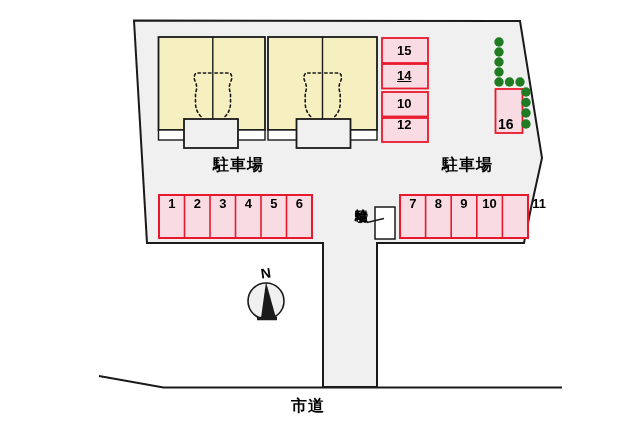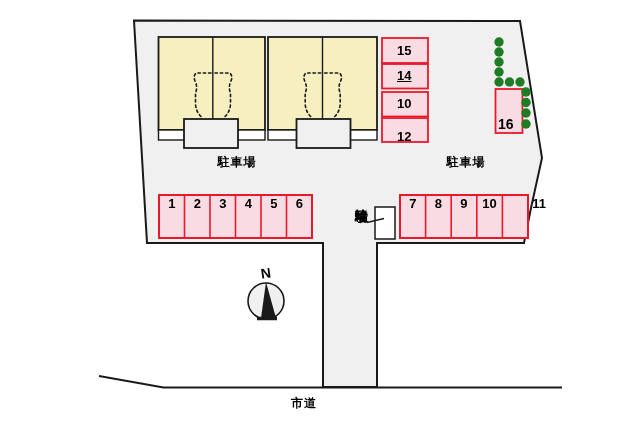--- a/index.html
+++ b/index.html
@@ -19,21 +19,21 @@
   .tree   {fill:var(--tree-green,#1f7c22);}
   .thin   {stroke:var(--outline,#1a1a1a);stroke-width:1.3;fill:none;}
   .road   {stroke:var(--outline,#1a1a1a);stroke-width:1.8;fill:none;}
   .bike   {fill:#ffffff;stroke:var(--outline,#1a1a1a);stroke-width:1.5;}
   .needle {fill:var(--outline,#1a1a1a);}
   .compass{fill:#f0f0f0;stroke:var(--outline,#1a1a1a);stroke-width:1.6;}
   
   .lbl{position:absolute;color:#000;font-weight:bold;line-height:1.08;white-space:nowrap;}
   .num{font-size:13px;text-align:center;}
   .numr{font-size:13px;text-align:left;padding-left:15px;}
-  .big{font-size:12px;letter-spacing:1px;}
+  .big{font-size:16px;letter-spacing:1px;}
   .vert{writing-mode:vertical-rl;text-orientation:upright;font-size:13px;letter-spacing:1px;}
 </style>
 </head>
 <body>
 
 <div id="stage">
 
   <svg id="plan-svg" width="640" height="426" viewBox="0 0 640 426">
 
     <path class="site" d="M134,20.5 L520,21 L542,158 L531,208 L524,243 L377,243 L377,387 L323,387 L323,243 L147,243 Z"></path>
@@ -117,21 +117,21 @@
 
   <div class="lbl num" style="left:400px;  top:197px;width:25.6px;">7</div>
   <div class="lbl num" style="left:425.6px;top:197px;width:25.6px;">8</div>
   <div class="lbl num" style="left:451.2px;top:197px;width:25.6px;">9</div>
   <div class="lbl num" style="left:476.8px;top:197px;width:25.6px;">10</div>
   <div class="lbl num" style="left:502.4px;top:197px;width:25.6px;margin-left:24px;">11</div>
 
   <div class="lbl numr" style="left:382px;top:43.5px;width:41px;">15</div>
   <div class="lbl numr" style="left:382px;top:69px;  width:41px;text-decoration:underline;">14</div>
   <div class="lbl numr" style="left:382px;top:97px;  width:41px;">10</div>
-  <div class="lbl numr" style="left:382px;top:130px; width:41px;">12</div>
+  <div class="lbl numr" style="left:382px;top:118px; width:41px;">12</div>
 
   <div class="lbl" style="left:498px;top:117px;font-size:14px;">16</div>
 
   <div class="lbl big" style="left:213px;top:155.5px;width:48px;text-align:center;">駐車場</div>
   <div class="lbl big" style="left:442px;top:155.5px;width:48px;text-align:center;">駐車場</div>
   <div class="lbl vert" style="left:354px;top:198px;height:46px;">駐輪場</div>
   <div class="lbl big" style="left:291px;top:396.5px;width:30px;">市道</div>
   <div class="lbl" style="left:256px;top:266px;width:20px;text-align:center;font-size:14px;transform:rotate(-8deg);">N</div>
 
 </div>

